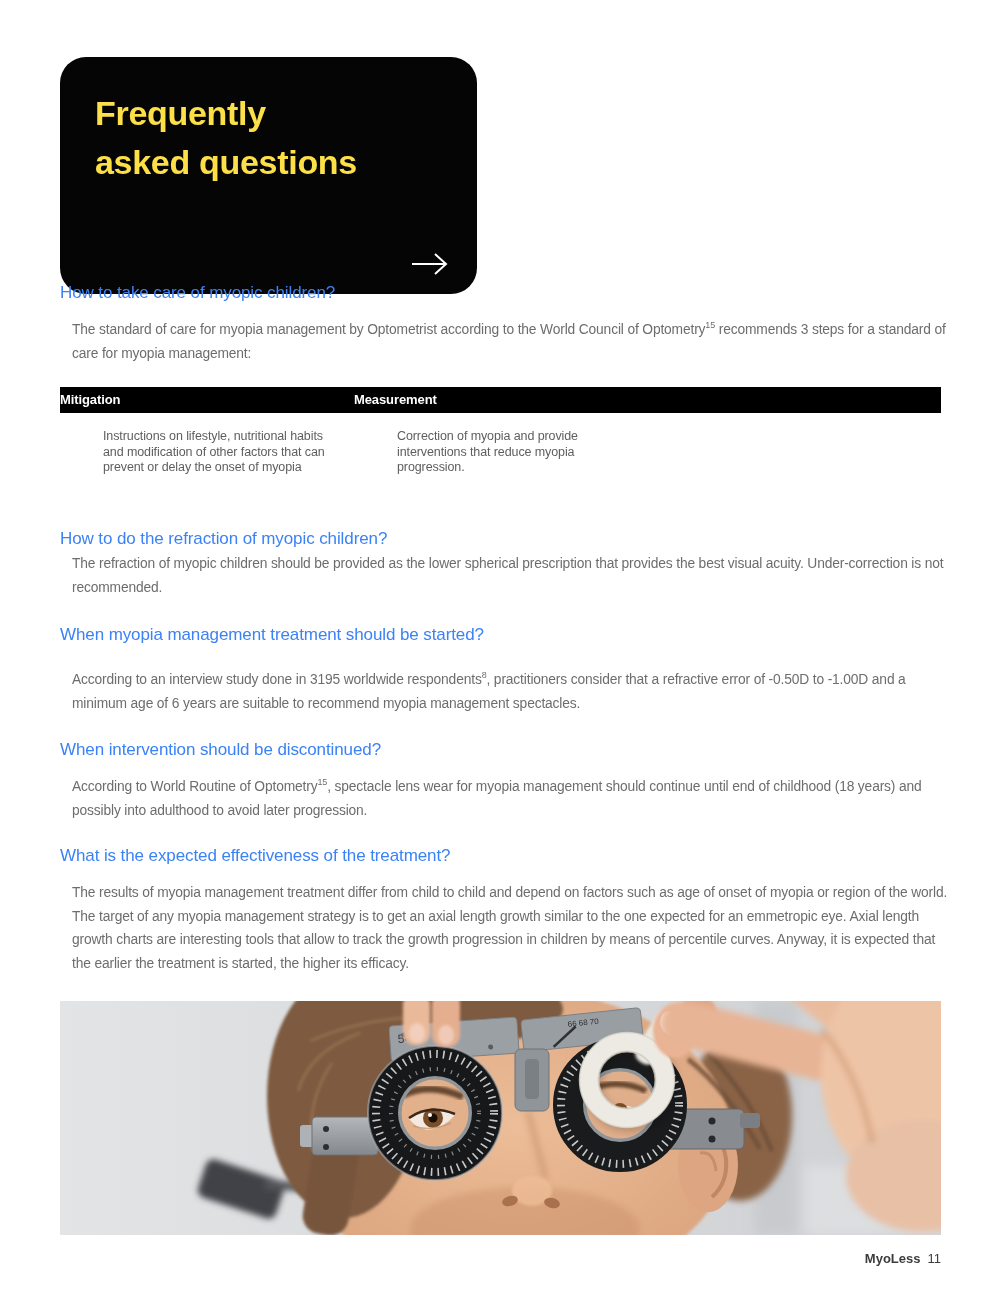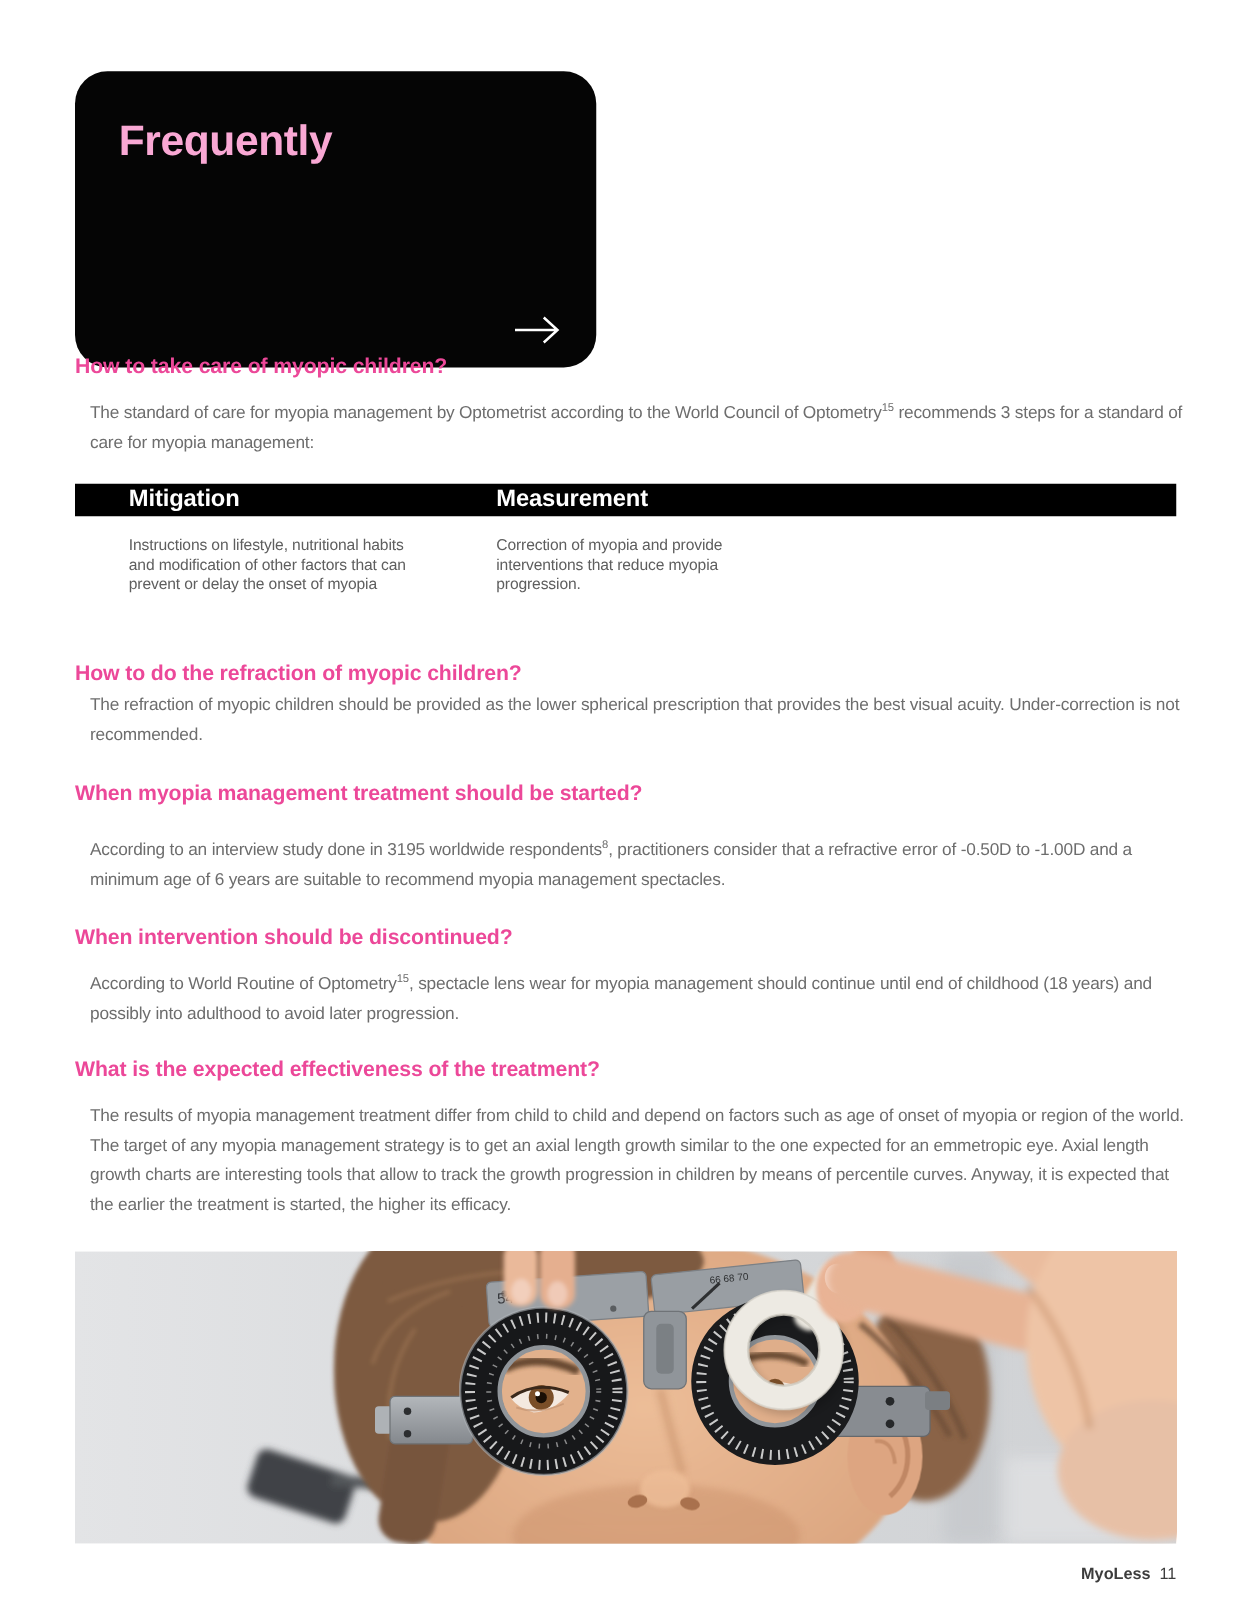--- a/index.html
+++ b/index.html
@@ -4,48 +4,48 @@
 <style>
   html,body { margin:0; padding:0; background:#ffffff; }
   .page {
     position:relative; width:1000px; height:1294px; background:#ffffff;
     font-family:"Liberation Sans","DejaVu Sans",sans-serif; overflow:hidden;
   }
 
   
   .hero {
     position:absolute; left:60px; top:57px; width:417px; height:237px;
-    background:#050505; color:#f9a8d4;border-radius:26px;
+    background:#050505; color:#fde047;border-radius:26px;
   }
   .hero-title {
     position:absolute; left:35px; top:32px;
     font-size:34px; font-weight:700; line-height:49px; letter-spacing:-0.3px;
   }
   .hero-arrow { position:absolute; right:28px; bottom:18px; line-height:0; }
 
   
   .section-heading {
     position:absolute; left:60px; width:881px; margin:0;
-    font-size:17px; font-weight:700; color:#ec4899; letter-spacing:-0.1px;
+    font-size:17px; font-weight:400; color:#3b82f6; letter-spacing:-0.1px;
   }
   .body-text {
     position:absolute; left:60px; width:881px; margin:12px;
     font-size:13.8px; color:#6d6d6d; line-height:23.5px; letter-spacing:-0.15px;
   }
   .body-text sup { font-size:9px; line-height:0; }
 
   
   .faq-table { position:absolute; left:60px; top:387px; width:881px; }
   .t-head {
     display:grid; grid-template-columns:294px 257px 330px;
     background:#000000; height:26px;
   }
   .t-head .t-h {
-    color:#ffffff; font-weight:700; font-size:19px; line-height:26px;
-    padding-left:43px; letter-spacing:-0.1px;
+    color:#ffffff; font-weight:700; font-size:13px; line-height:26px;
+    letter-spacing:-0.1px;
   }
   .t-body {
     display:grid; grid-template-columns:294px 257px 330px;
     padding-top:16px; align-items:center;
   }
   .t-body .t-c {
     padding-left:43px; padding-right:10px;
     font-size:12.5px; line-height:15.5px; color:#5e5e5e; letter-spacing:-0.1px;
   }
 
@@ -63,20 +63,21 @@
   .page-footer .brand { font-weight:600; margin-right:7px;padding-left:48px; }
 </style>
 </head>
 <body>
 
 <div class="page">
 
   <div class="hero">
     <div class="hero-title">
       <div>Frequently</div>
+      <div>asked questions</div>
     </div>
     <div class="hero-arrow">
       <svg width="38" height="24" viewBox="0 0 38 24">
         <path d="M1 12 H34 M24 2 L35 12 L24 22" stroke="#ffffff" stroke-width="2" fill="none"></path>
       </svg>
     </div>
   </div>
 
   <h2 class="section-heading" style="top:283px">How to take care of myopic children?</h2>
   <p class="body-text" style="top:306px"><span>The standard of care for myopia management by Optometrist according to the World Council of Optometry</span><sup>15</sup><span> recommends 3 steps for a standard of care for myopia management:</span></p>

